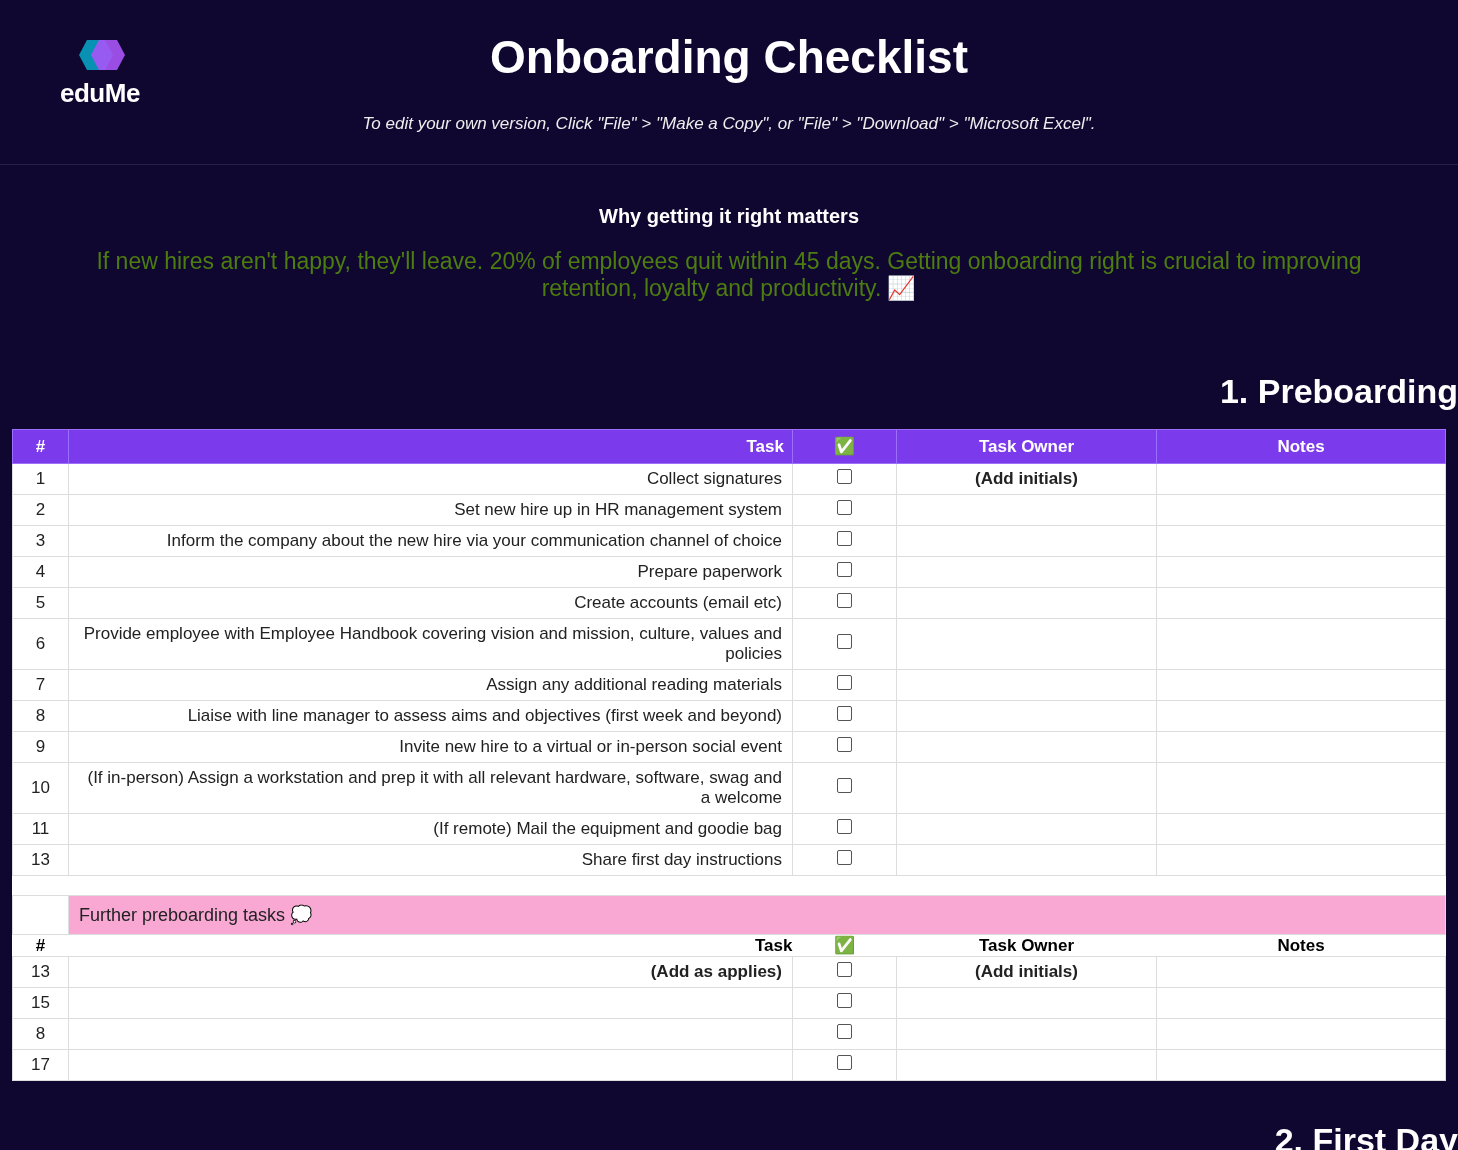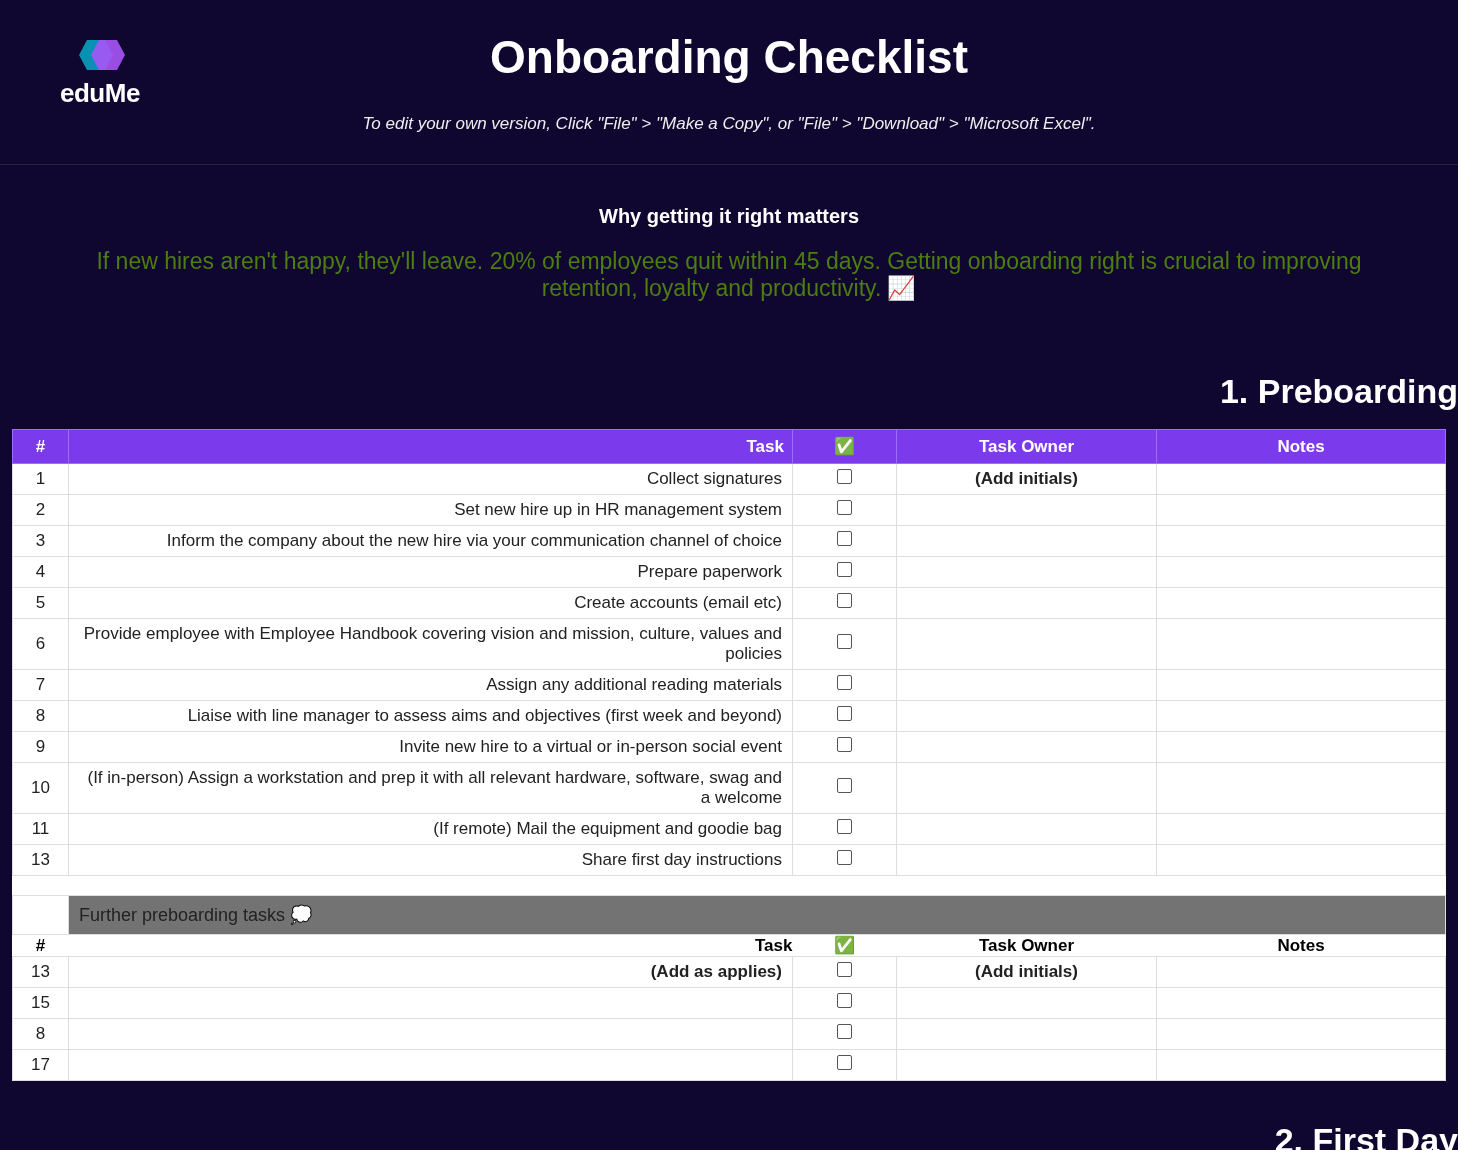--- a/index.html
+++ b/index.html
@@ -89,21 +89,21 @@
   .col-owner { width: 260px; text-align: center; }
   .col-notes { text-align: center; }
   .checkbox {
     display: inline-block;
     width: 15px; height: 15px;
     border: 1.5px solid #555;
     border-radius: 2px;
   }
   .bold { font-weight: 700; }
   .subheader-row td {
-    background: #737373;
+    background: #f9a8d4;
     font-size: 18px;
     padding: 8px 10px;
   }
   .subheader-row .col-num { background: #fff; }
   .spacer-row td { border: none; height: 20px; background: #fff; }
 </style>
 </head>
 <body>
 
 <div class="header">

